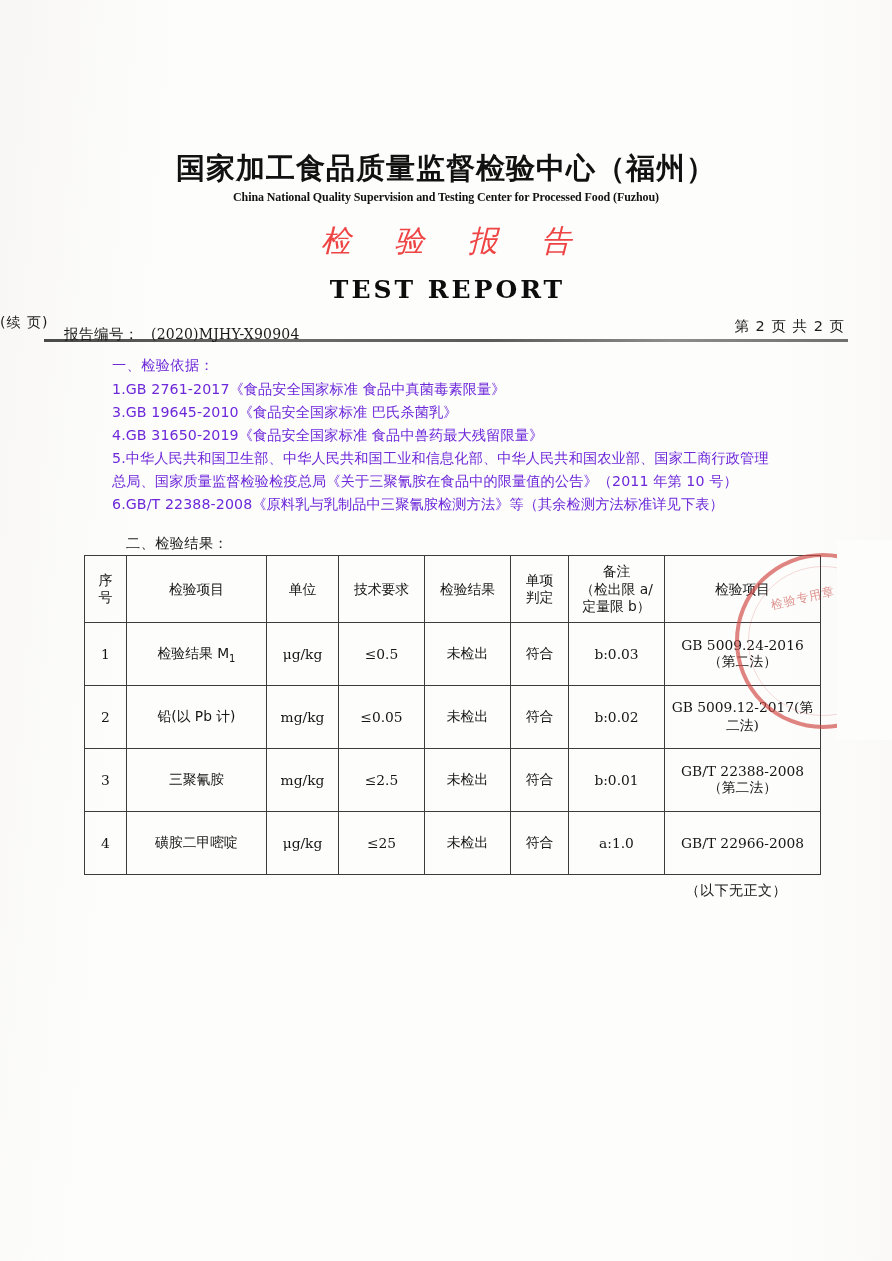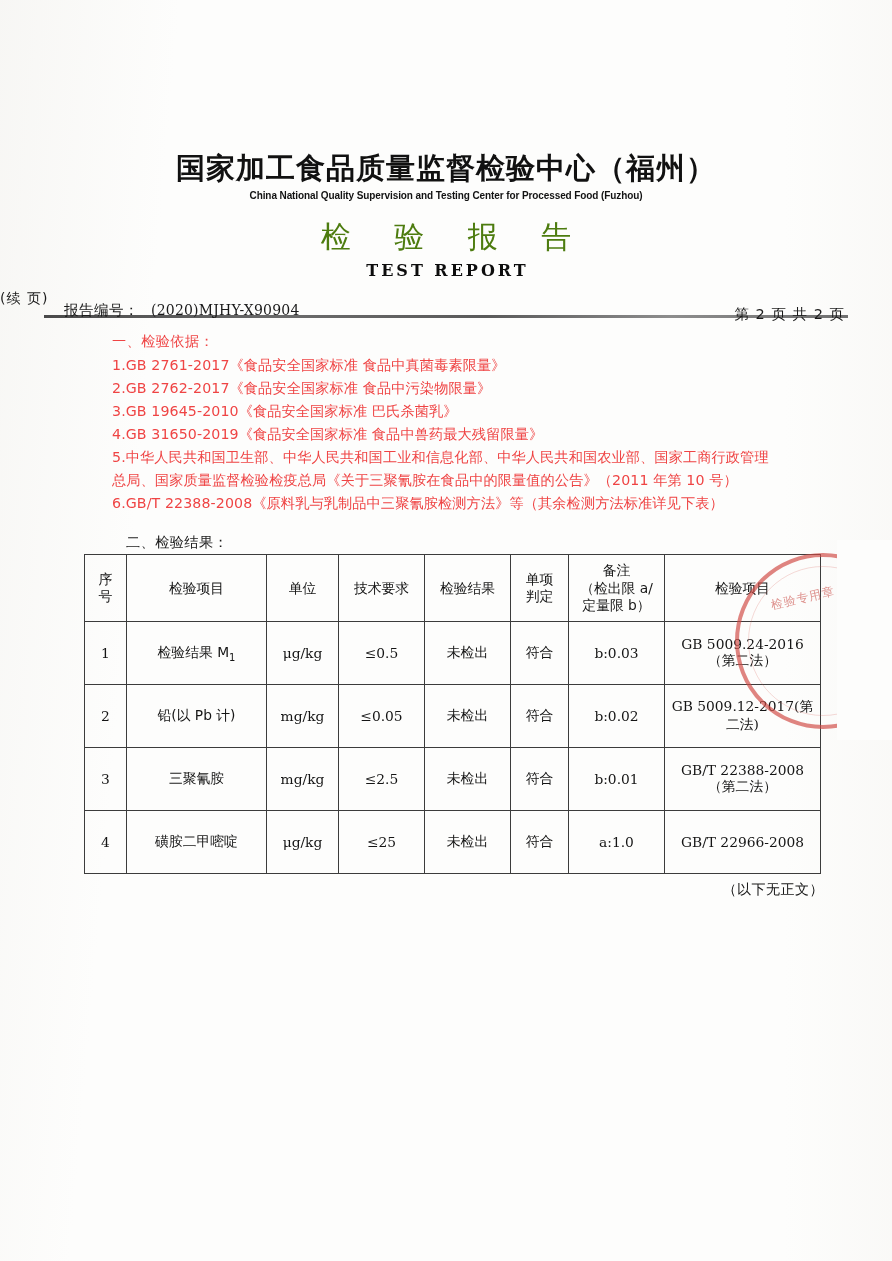--- a/index.html
+++ b/index.html
@@ -40,45 +40,46 @@
     font-family: "DejaVu Serif", "Liberation Serif", serif;
     font-weight: bold;
     font-size: 29px;
     letter-spacing: 1px;
     color: #111;
     margin-top: 152px;
     line-height: 1.15;
   }
   .hdr-en {
     text-align: center;
-    font-family: Liberation Sans, sans-serif;
+    font-family: Liberation Serif, serif;
     font-weight: bold;
-    font-size: 10px;
+    font-size: 12px;
     letter-spacing: -0.1px;
     color: #121212;
     margin-top: 5px;
   }
   .title-cn {
     text-align: center;
     font-family: "DejaVu Serif", "Liberation Serif", serif;
     font-size: 30px;
     letter-spacing: 17px;
     text-indent: 17px;
-    color: #4d7c0f;
+    color: #ef4444;
     margin-top: 16px;
+    font-style: italic;
   }
   .title-en {
     text-align: center;
     font-family: "DejaVu Serif", "Liberation Serif", serif;
     font-weight: bold;
-    font-size: 16px;
+    font-size: 25px;
     letter-spacing: 3px;
     text-indent: 3px;
     color: #0d0d0d;
-    margin-top: 3px;
+    margin-top: 13px;
   }
   
   .meta-row {
     position: relative;
     margin-top: 9px;
     height: 22px;
     font-size: 14.5px;
     font-family: "DejaVu Sans", "Liberation Sans", sans-serif;
   }
   .meta-left {
@@ -98,37 +99,37 @@
     position: absolute;
     left: 0; right: 0;
     top: 1px;
     text-align: left;
     font-size: 14px;
     letter-spacing: 1px;
   }
   .meta-right {
     position: absolute;
     right: 47px;
-    top: 16px;
+    top: 4px;
     font-size: 14.5px;
     letter-spacing: 1px;
     white-space: nowrap;
   }
   .rule {
     margin: 4px 44px 0 44px;
     height: 3px;
     background: linear-gradient(90deg,#4a4a4a 0%, #6b6b6b 30%, #5a5a5a 55%, #8d8d8d 78%, #6f6f6f 100%);
   }
   
   .body-block {
     margin: 12px 0 0 0;
     padding: 0 115px 0 112px;
     font-size: 14.2px;
     line-height: 1.62;
-    color: #ef4444;
+    color: #6d28d9;
   }
   .sec-head {
     margin-bottom: 1px;
     letter-spacing: 0.4px;
   }
   .std-line {
     white-space: normal;
     letter-spacing: 0.1px;
   }
   .results-head {
@@ -185,21 +186,21 @@
     font-family: "DejaVu Serif", "Liberation Serif", serif;
     font-size: 13.4px;
   }
   sub.sub {
     font-size: 10px;
     vertical-align: sub;
   }
   
   .footnote {
     margin-top: 7px;
-    padding-right: 68px;
+    padding-right: 105px;
     text-align: right;
     font-size: 14px;
     letter-spacing: 0.5px;
     color: #161616;
   }
   
   .seal {
     position: absolute;
     left: 735px;
     top: 553px;
@@ -257,21 +258,20 @@
         <span class="meta-no-label">报告编号：</span><span class="meta-no-value">(2020)MJHY-X90904</span>
       </div>
       <div class="meta-center">(续 页)</div>
       <div class="meta-right">第 2 页  共 2 页</div>
     </div>
     <div class="rule"></div>
 
     <div class="body-block">
       <div class="sec-head">一、检验依据：</div>
       <div class="std-line">1.GB 2761-2017《食品安全国家标准  食品中真菌毒素限量》</div>
-      <div class="std-line">2.GB 2762-2017《食品安全国家标准  食品中污染物限量》</div>
       <div class="std-line">3.GB 19645-2010《食品安全国家标准  巴氏杀菌乳》</div>
       <div class="std-line">4.GB 31650-2019《食品安全国家标准  食品中兽药最大残留限量》</div>
       <div class="std-line">5.中华人民共和国卫生部、中华人民共和国工业和信息化部、中华人民共和国农业部、国家工商行政管理总局、国家质量监督检验检疫总局《关于三聚氰胺在食品中的限量值的公告》（2011 年第 10 号）</div>
       <div class="std-line">6.GB/T 22388-2008《原料乳与乳制品中三聚氰胺检测方法》等（其余检测方法标准详见下表）</div>
     </div>
 
     <div class="results-head">二、检验结果：</div>
 
     <div class="table-wrap">
       <table class="report">

